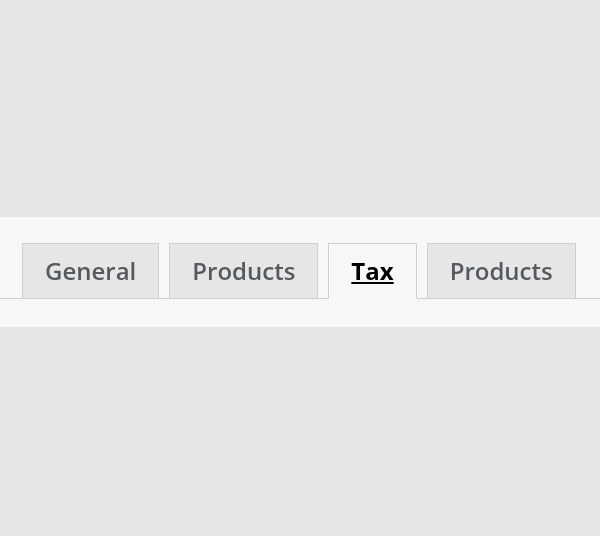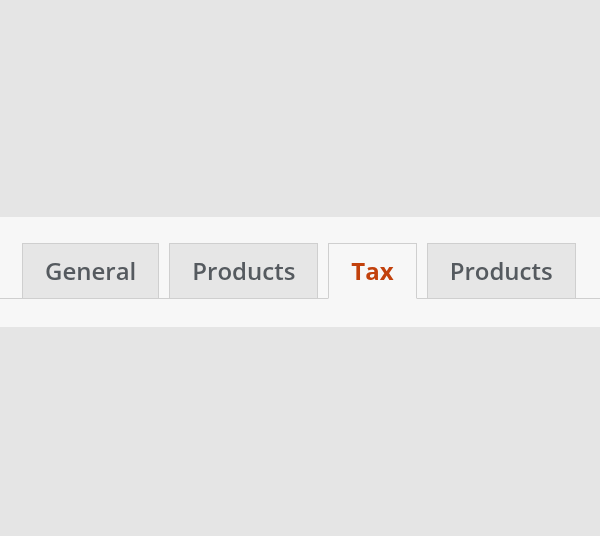--- a/index.html
+++ b/index.html
@@ -44,22 +44,23 @@
     display: flex;
     align-items: center;
     cursor: pointer;
     user-select: none;
     line-height: 1;
     border-radius: 0;
   }
   .tab.active {
     background: #f7f7f7;
     border-bottom-color: #f7f7f7;
-    color: #c2410c;
+    color: #000000;
     font-weight: 700;
+    text-decoration: underline;
   }
   .baseline {
     position: absolute;
     left: 0;
     right: 0;
     bottom: 28px;
     height: 1px;
     background: #cfcfcf;
   }
 </style>

